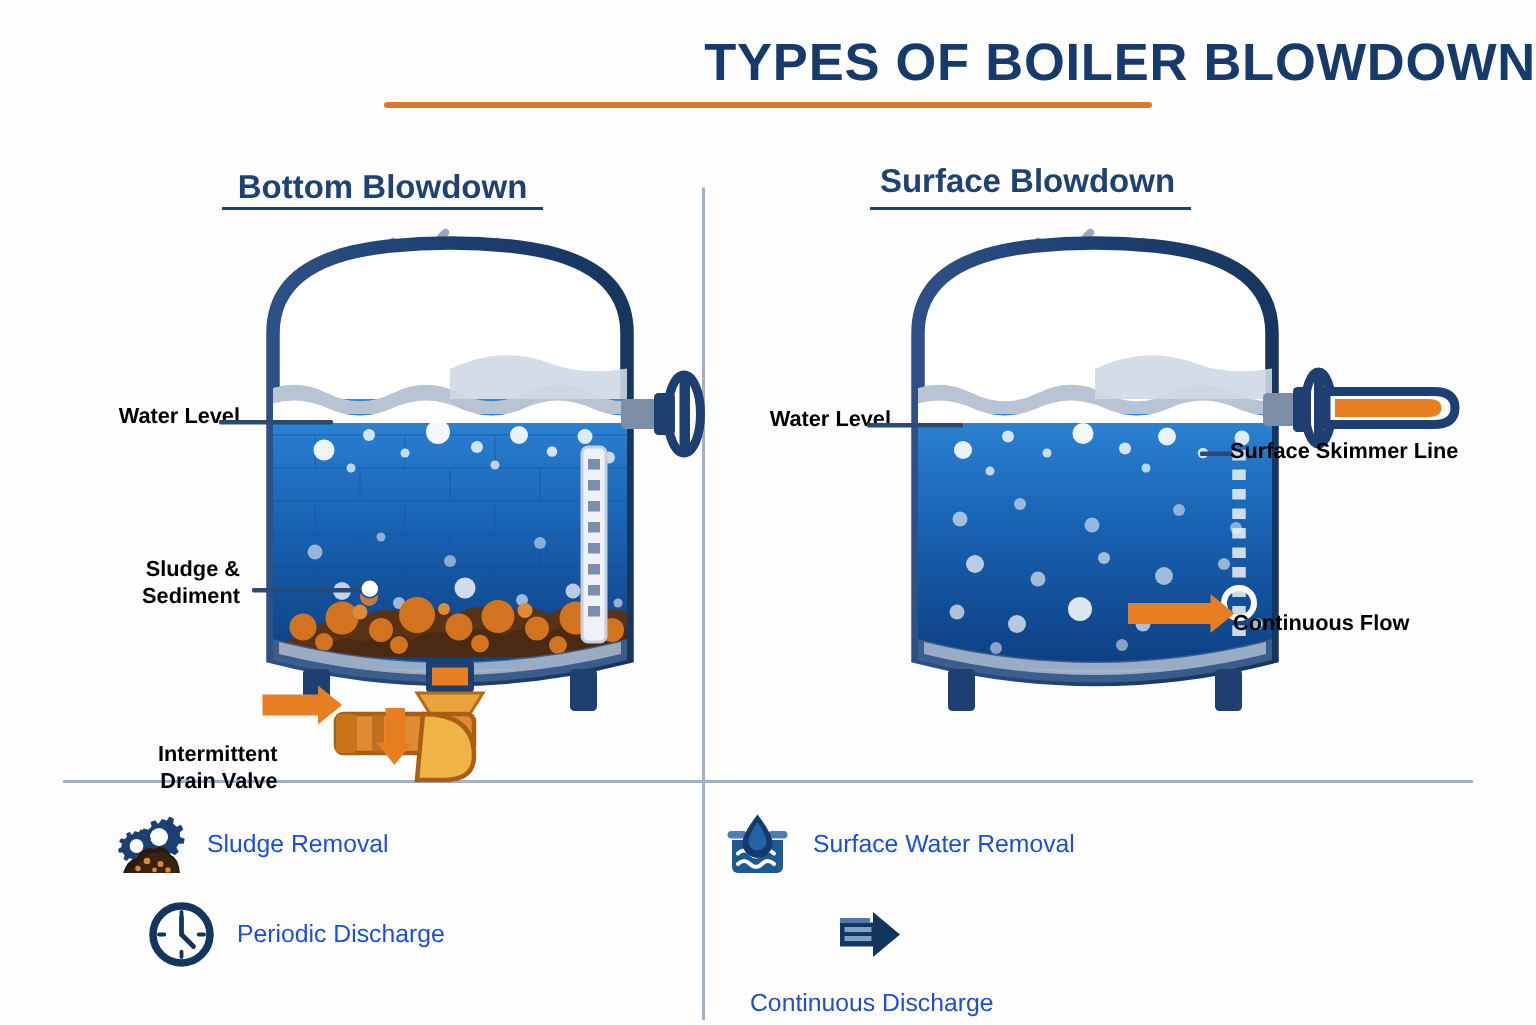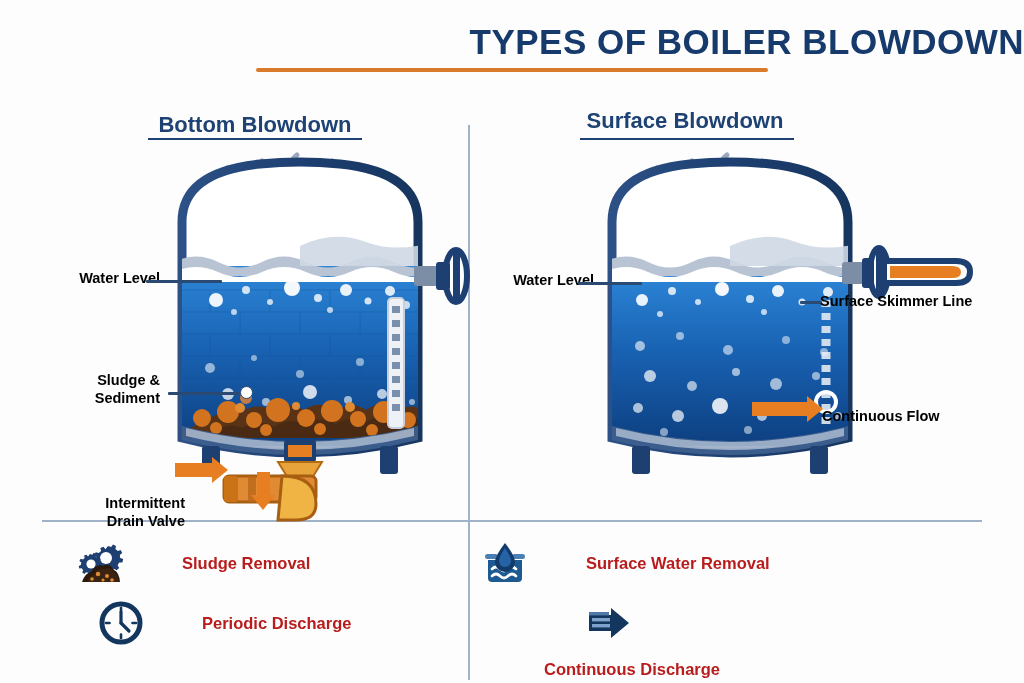--- a/index.html
+++ b/index.html
@@ -71,21 +71,21 @@
   .arrow-down::after{
     content:"";position:absolute;bottom:-14px;left:-6px;
     border-left:12px solid transparent;border-right:12px solid transparent;
     border-top:15px solid #e87e22;
   }
   #arrow-drain{left:257px;top:472px;height:24px;}
 
   
   .legend-item{position:absolute;display:flex;align-items:center;gap:14px;}
   .legend-item .lic{width:46px;height:46px;flex:0 0 46px;}
-  .legend-item .ltx{font-size:16.5px;font-weight:bold;color:#b91c1c;white-space:nowrap;margin-left:44px;}
+  .legend-item .ltx{font-size:16.5px;font-weight:normal;color:#1d4ed8;white-space:nowrap;}
   #leg-1{left:78px;top:540px;}
   #leg-2{left:98px;top:600px;}
   #leg-3{left:482px;top:540px;}
   #leg-4{left:500px;top:600px;flex-direction:column;}
 </style>
 </head>
 <body>
 
 <div class="stage">
 

